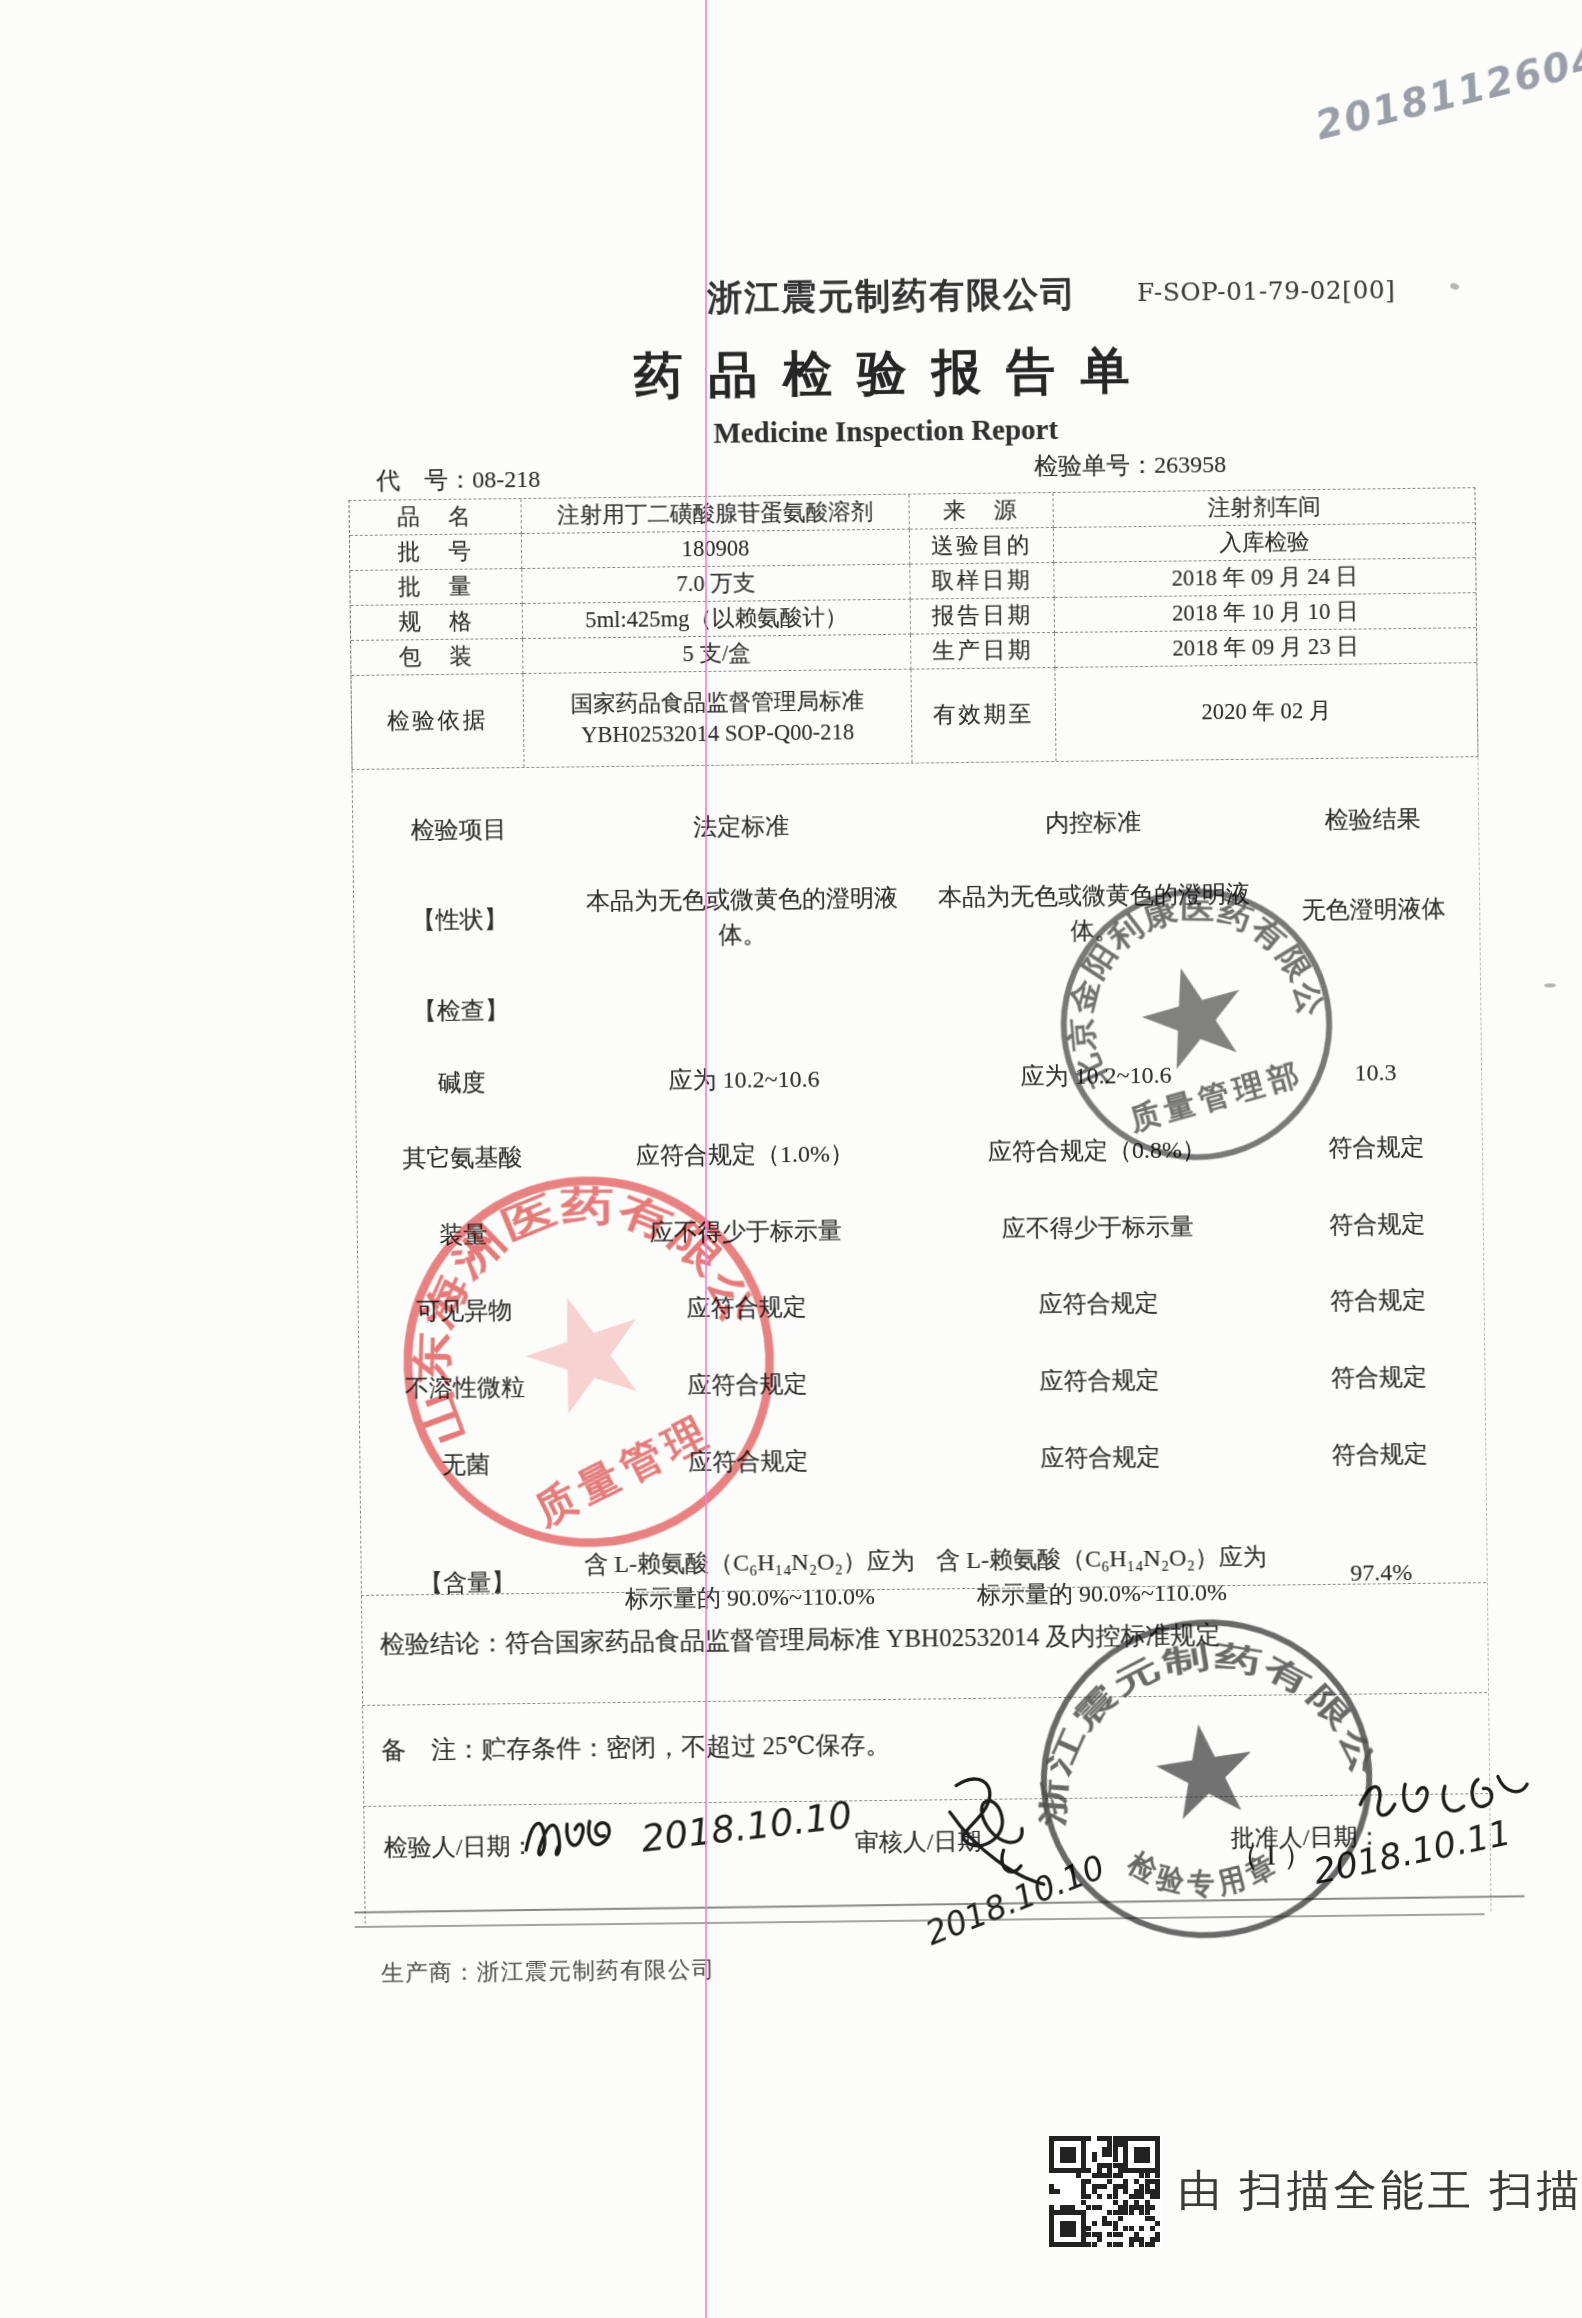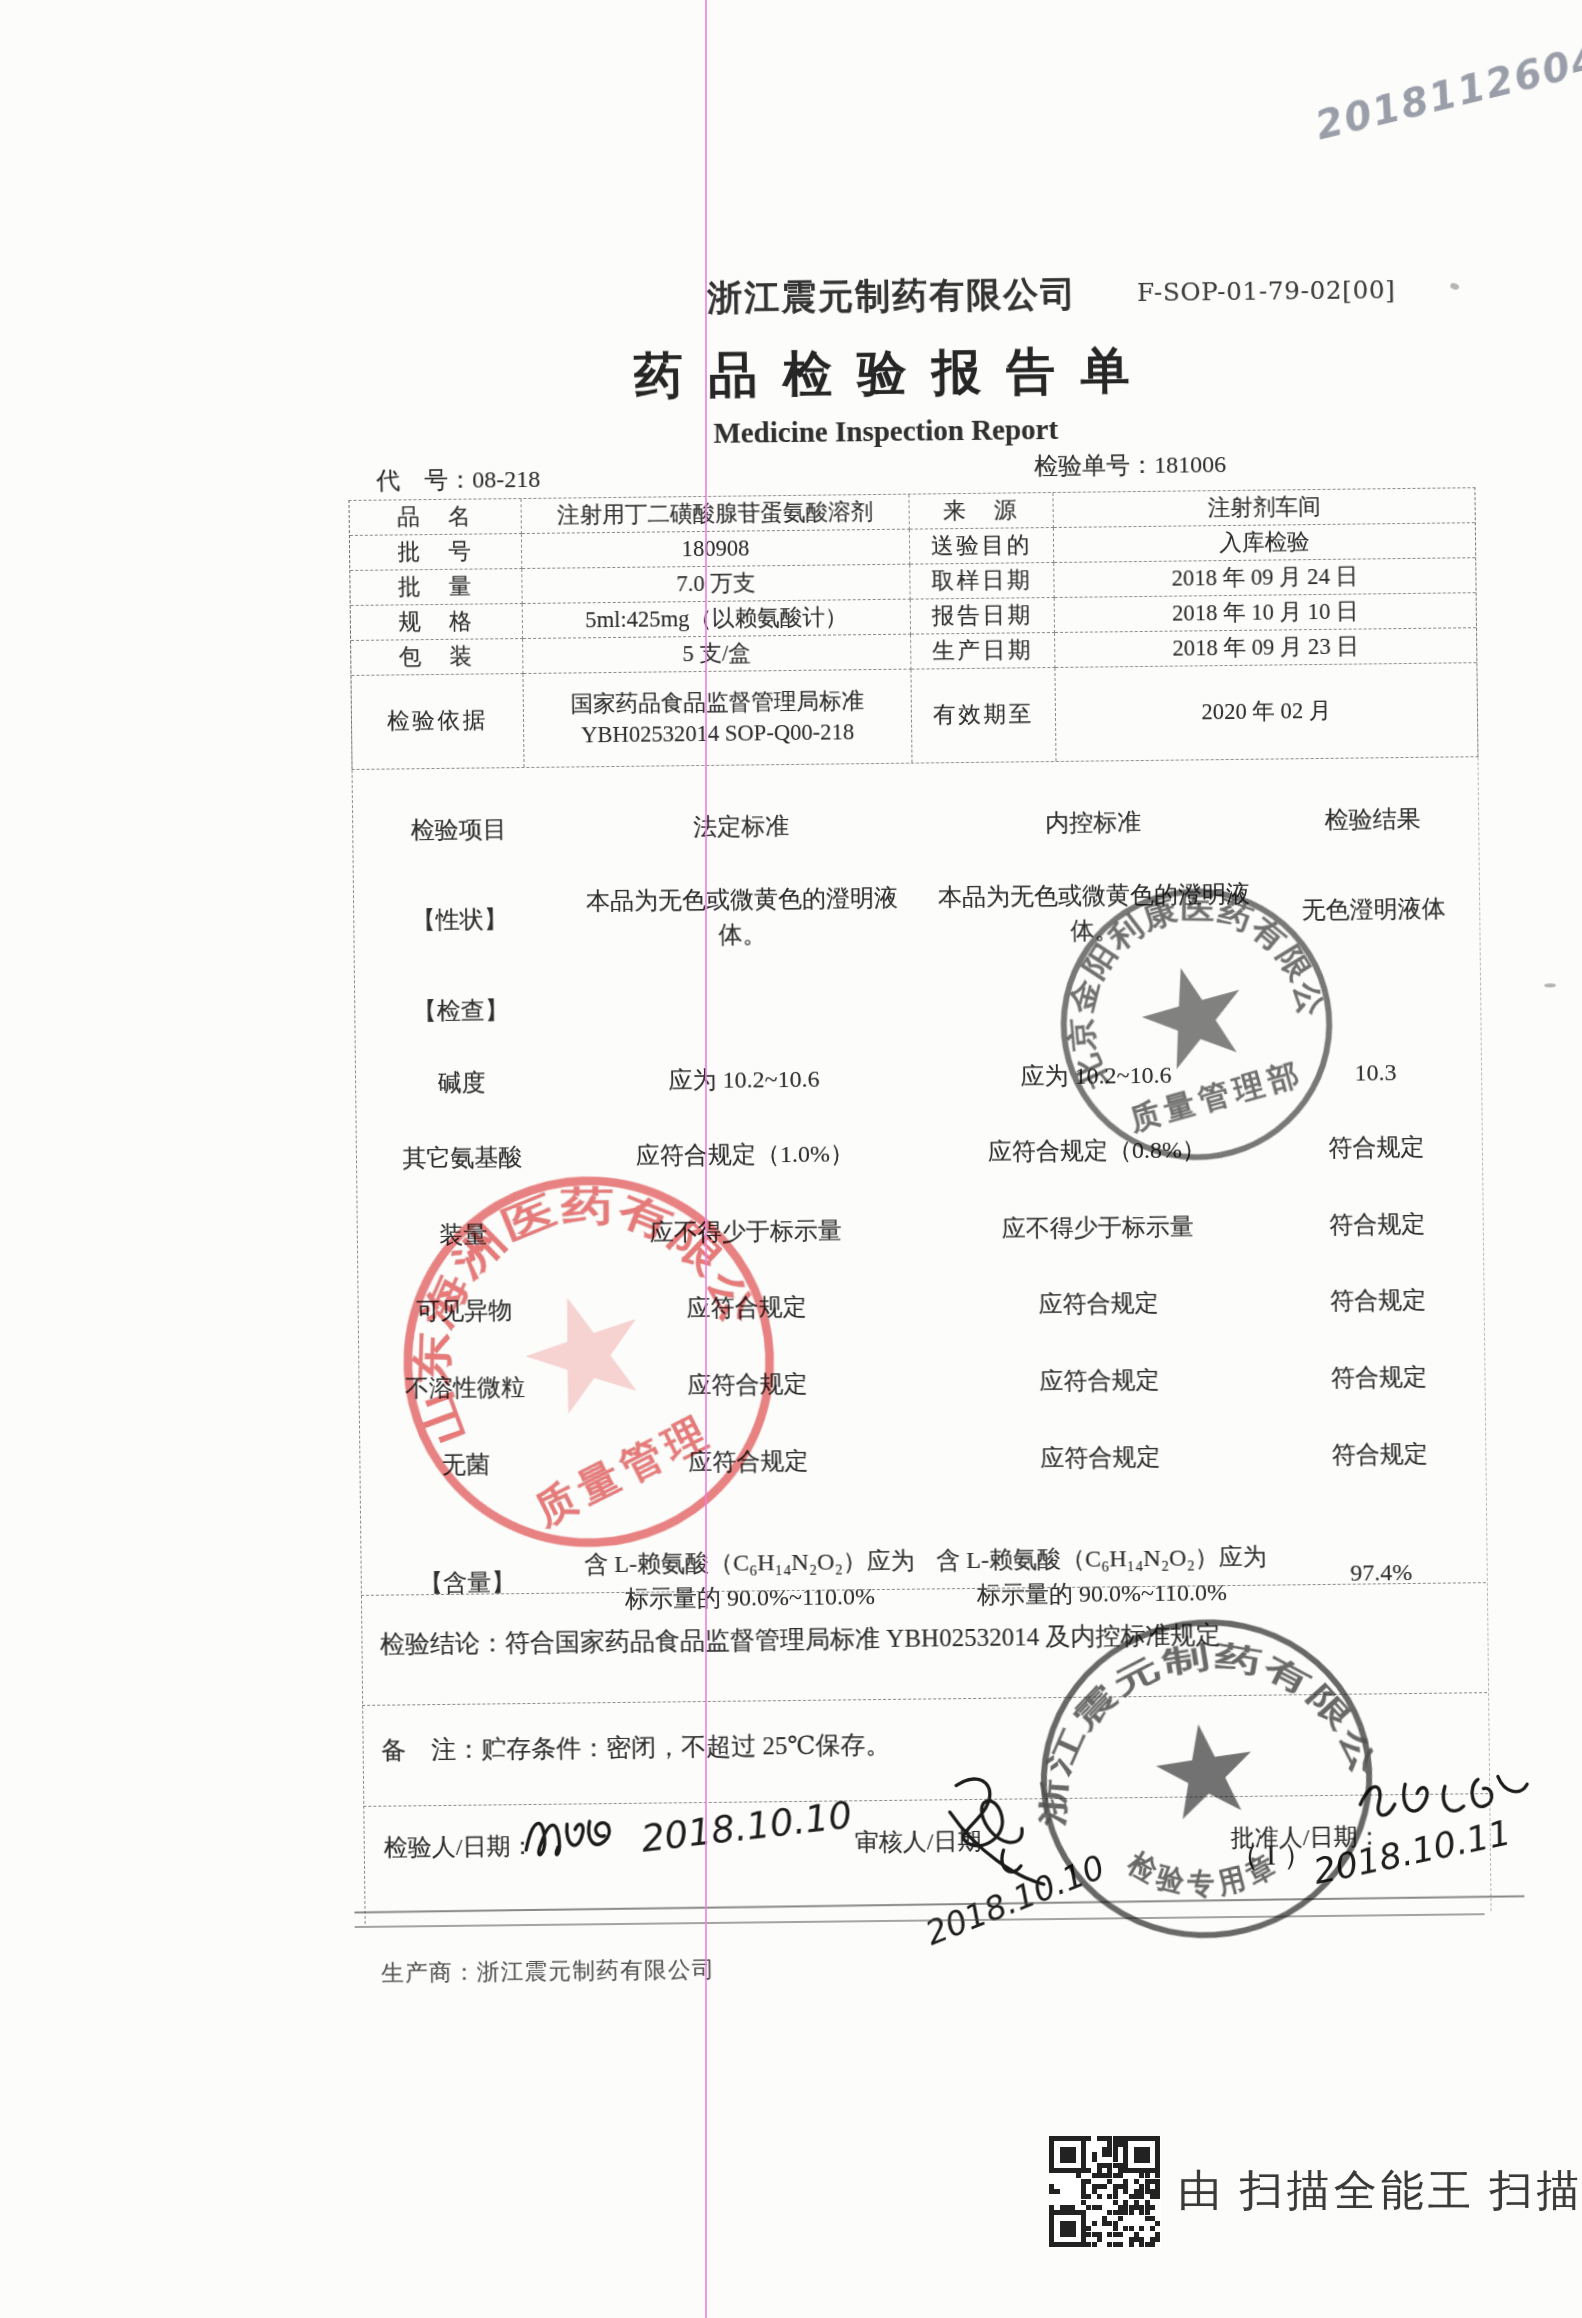--- a/index.html
+++ b/index.html
@@ -104,21 +104,21 @@
     <div class="abs speck" style="left:1546px; top:992px; width:12px; height:4px;"></div>
 
     <div class="abs company nowrap">浙江震元制药有限公司</div>
     <div class="abs doccode nowrap">F-SOP-01-79-02[00]</div>
     <div class="abs title nowrap">药 品 检 验 报 告 单</div>
     <div class="abs subtitle nowrap">Medicine Inspection Report</div>
     <div class="abs codeline nowrap">
       <span>代　号：</span><span>08-218</span>
     </div>
     <div class="abs reportno nowrap">
-      <span>检验单号：</span><span>181006</span>
+      <span>检验单号：</span><span>263958</span>
     </div>
 
     <div class="abs frame"></div>
 
     <div class="abs info">
       <div class="irow">
         <div class="ic c1 lab">品　名</div>
         <div class="ic c2">注射用丁二磺酸腺苷蛋氨酸溶剂</div>
         <div class="ic c3 lab">来　源</div>
         <div class="ic c4">注射剂车间</div>

